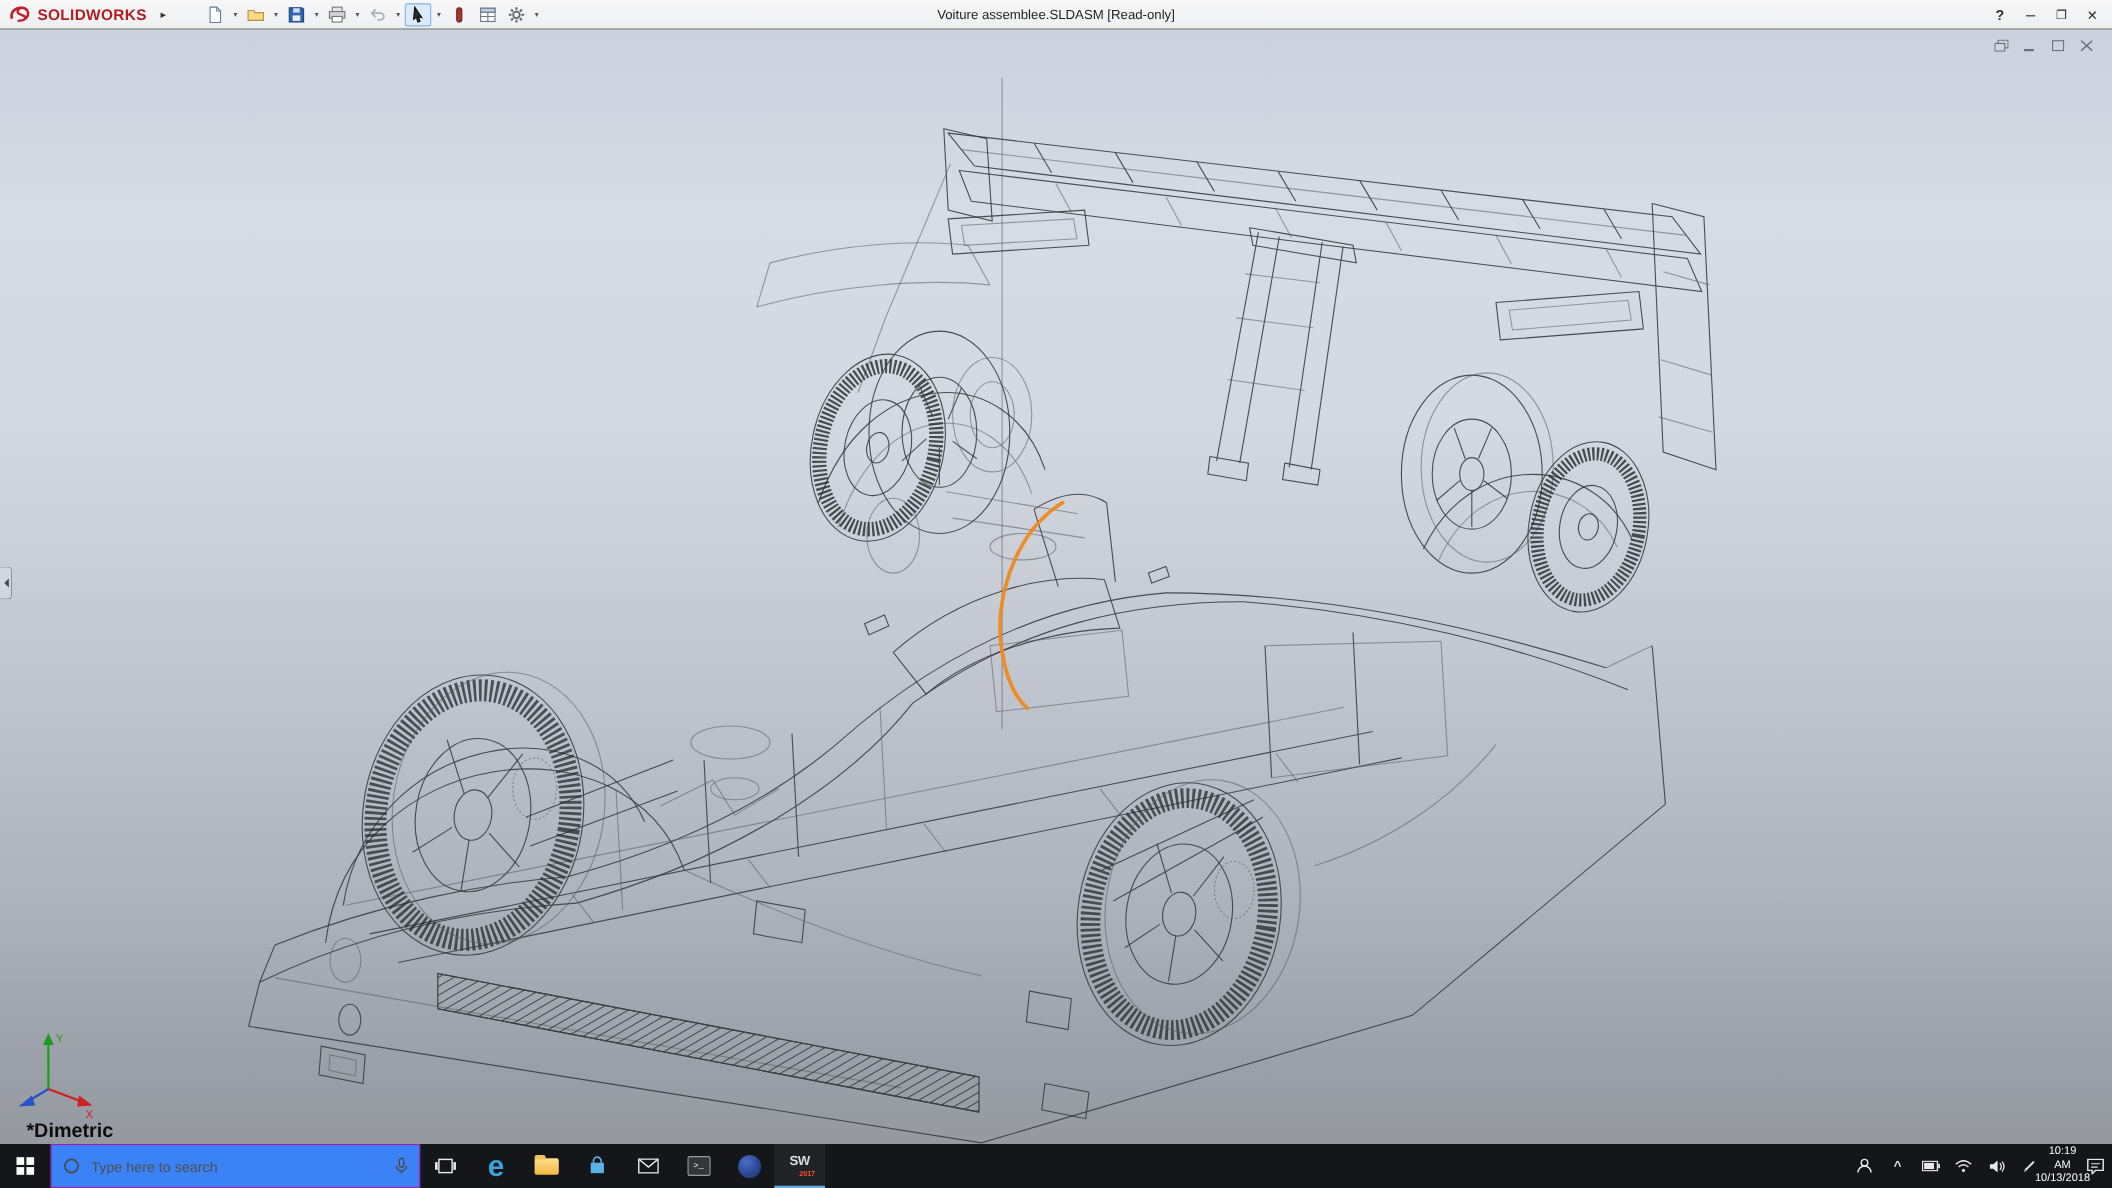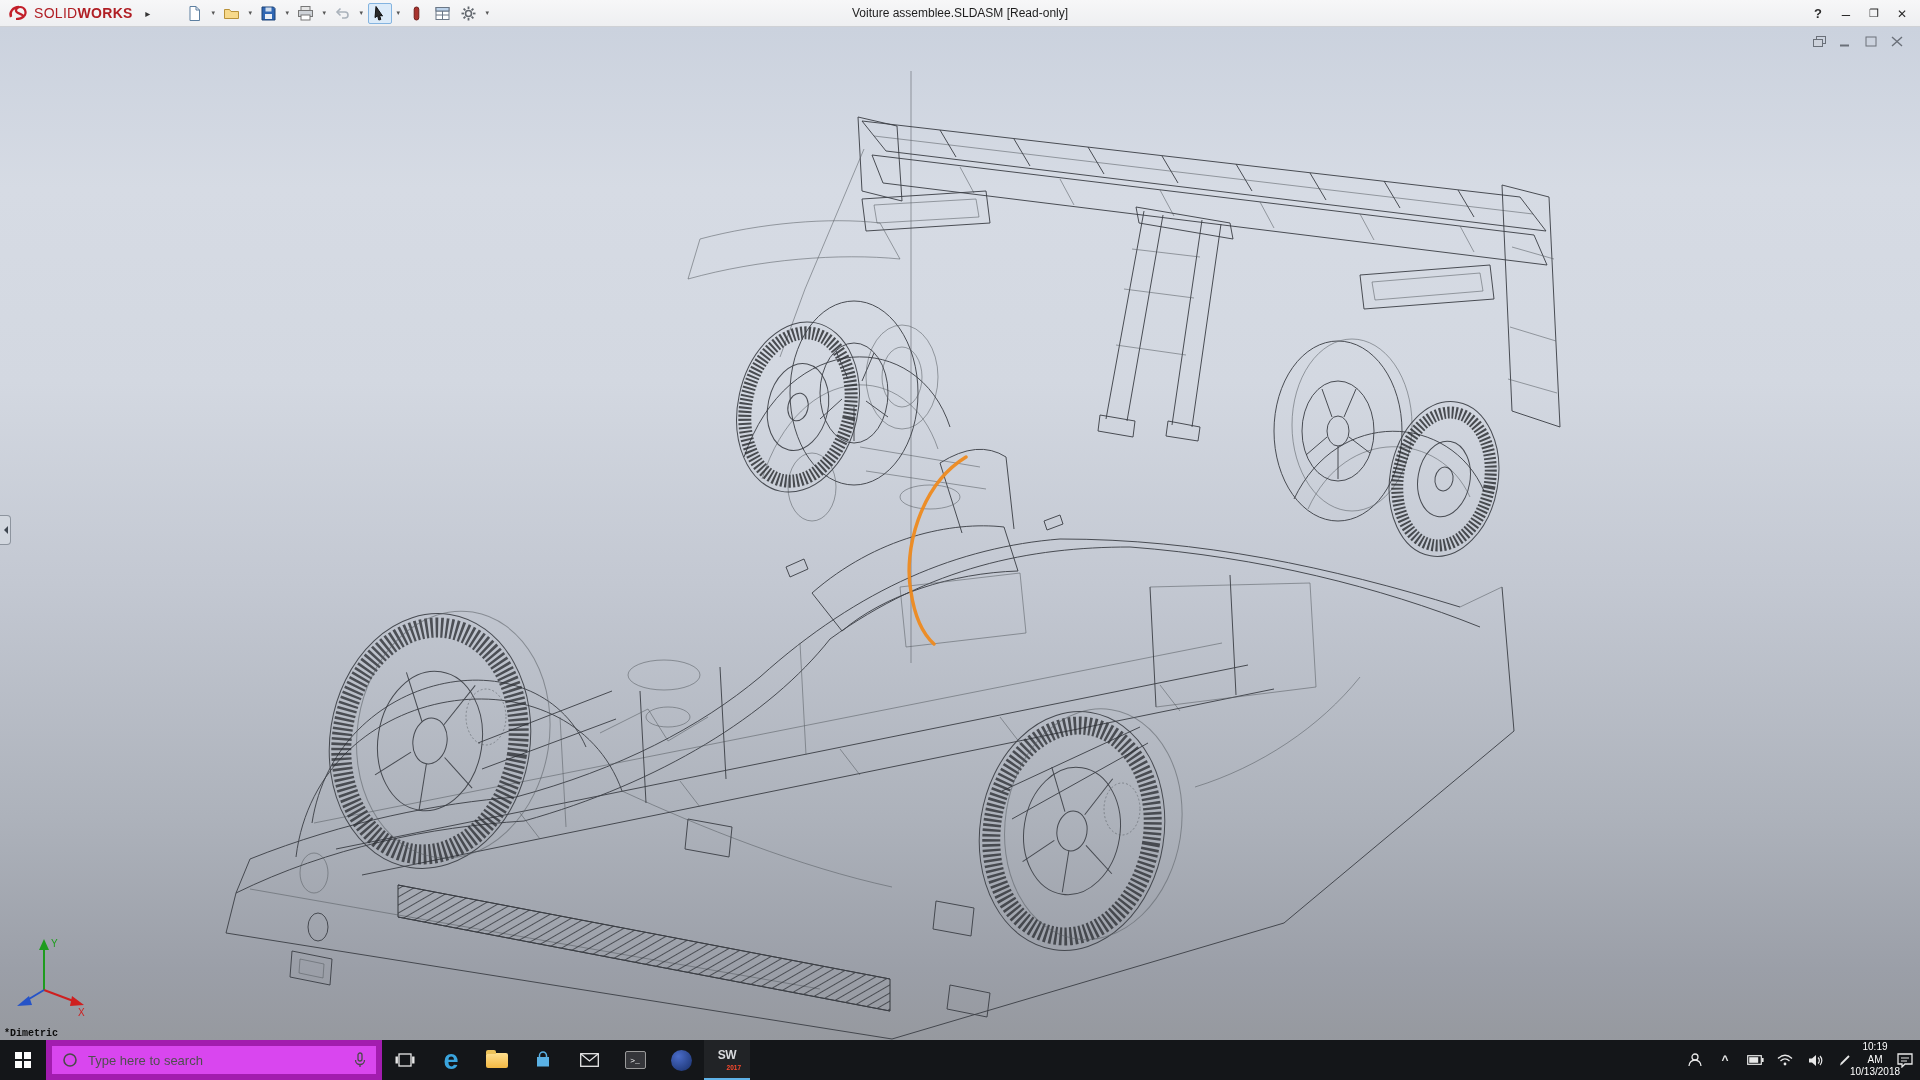--- a/index.html
+++ b/index.html
@@ -14,21 +14,21 @@
   
   .titlebar {
     position:absolute; top:0; left:0; width:1920px; height:27px;
     background:linear-gradient(#f7f7f8,#eeeff1);
     border-bottom:1px solid #cfd1d5;
     display:flex; align-items:center; z-index:30;
   }
   .brand { display:flex; align-items:center; gap:4px; padding-left:8px; }
   .brand-mark { width:22px; height:18px; }
   .brand-text { font-size:14px; letter-spacing:.3px; color:#b01e24; }
-  .brand-text .solid { font-weight:normal;margin-top:12px; }
+  .brand-text .solid { font-weight:bold;margin-top:12px; }
   .brand-text .works { font-weight:bold; }
   .flyout { font-size:10px; color:#333; margin-left:8px; width:14px; }
   .toolbar { display:flex; align-items:center; gap:2px; margin-left:28px; }
   .tbtn { width:24px; height:21px; display:flex; align-items:center; justify-content:center; border-radius:2px; }
   .tbtn.selected { background:#dcebf9; border:1px solid #84b4e0; }
   .caret { font-size:7px; color:#555; width:9px; text-align:center; }
   .doc-title {
     position:absolute; left:50%; transform:translateX(-50%);
     font-size:12px; color:#1d1d1d; line-height:27px; white-space:nowrap;text-align:center;
   }
@@ -63,35 +63,35 @@
 
   .pane-tab {
     position:absolute; left:0; top:488px; width:11px; height:30px;
     background:#d2d7df; border:1px solid #8d949e; border-left:none;
     border-radius:0 4px 4px 0; display:flex; align-items:center; justify-content:center;
   }
   .pane-tab i { width:0; height:0; border:4px solid transparent; border-right-color:#3f4650; margin-right:2px; }
 
   .triad { position:absolute; left:12px; bottom:22px; }
   .view-label {
-    position:absolute; left:4px; bottom:1px; font-size:10px; color:#0d0d0d; font-weight:600;font-family:Liberation Mono, monospace;
+    position:absolute; left:24px; bottom:1px; font-size:18px; color:#0d0d0d; font-weight:600;
   }
 
   
   .taskbar {
     position:absolute; bottom:0; left:0; width:1920px; height:40px;
     background:#141619; display:flex; align-items:stretch; z-index:40;
     color:#e8e8e8;
   }
   .tb { width:46px; display:flex; align-items:center; justify-content:center; }
   .tb.active { box-shadow:inset 0 -2px 0 #5fb2e8; background:rgba(255,255,255,.06); }
   .winlogo { display:grid; grid-template-columns:7px 7px; grid-template-rows:7px 7px; gap:1.5px; }
   .winlogo span { background:#fdfdfd; }
   .search {
-    width:336px; background:#d946ef; border:6px solid #a21caf;
+    width:336px; background:#3b82f6; border:1px solid #a21caf;
     display:flex; align-items:center; gap:8px; padding:0 10px;
   }
   .search input {
     flex:1; border:none; outline:none; background:transparent;
     font-size:13px; color:#333; font-family:"Liberation Sans",sans-serif;
   }
   .search input::placeholder { color:#4f4f4f; opacity:1; }
   .edge-e { font-size:27px; font-weight:bold; color:#3aa4dd; line-height:1; }
   .folder { position:relative; width:22px; height:15px; background:linear-gradient(#ffdf8e,#f3b843); border-radius:2px; }
   .folder::before { content:""; position:absolute; top:-3px; left:0; width:10px; height:4px; background:#edc259; border-radius:2px 2px 0 0; }

